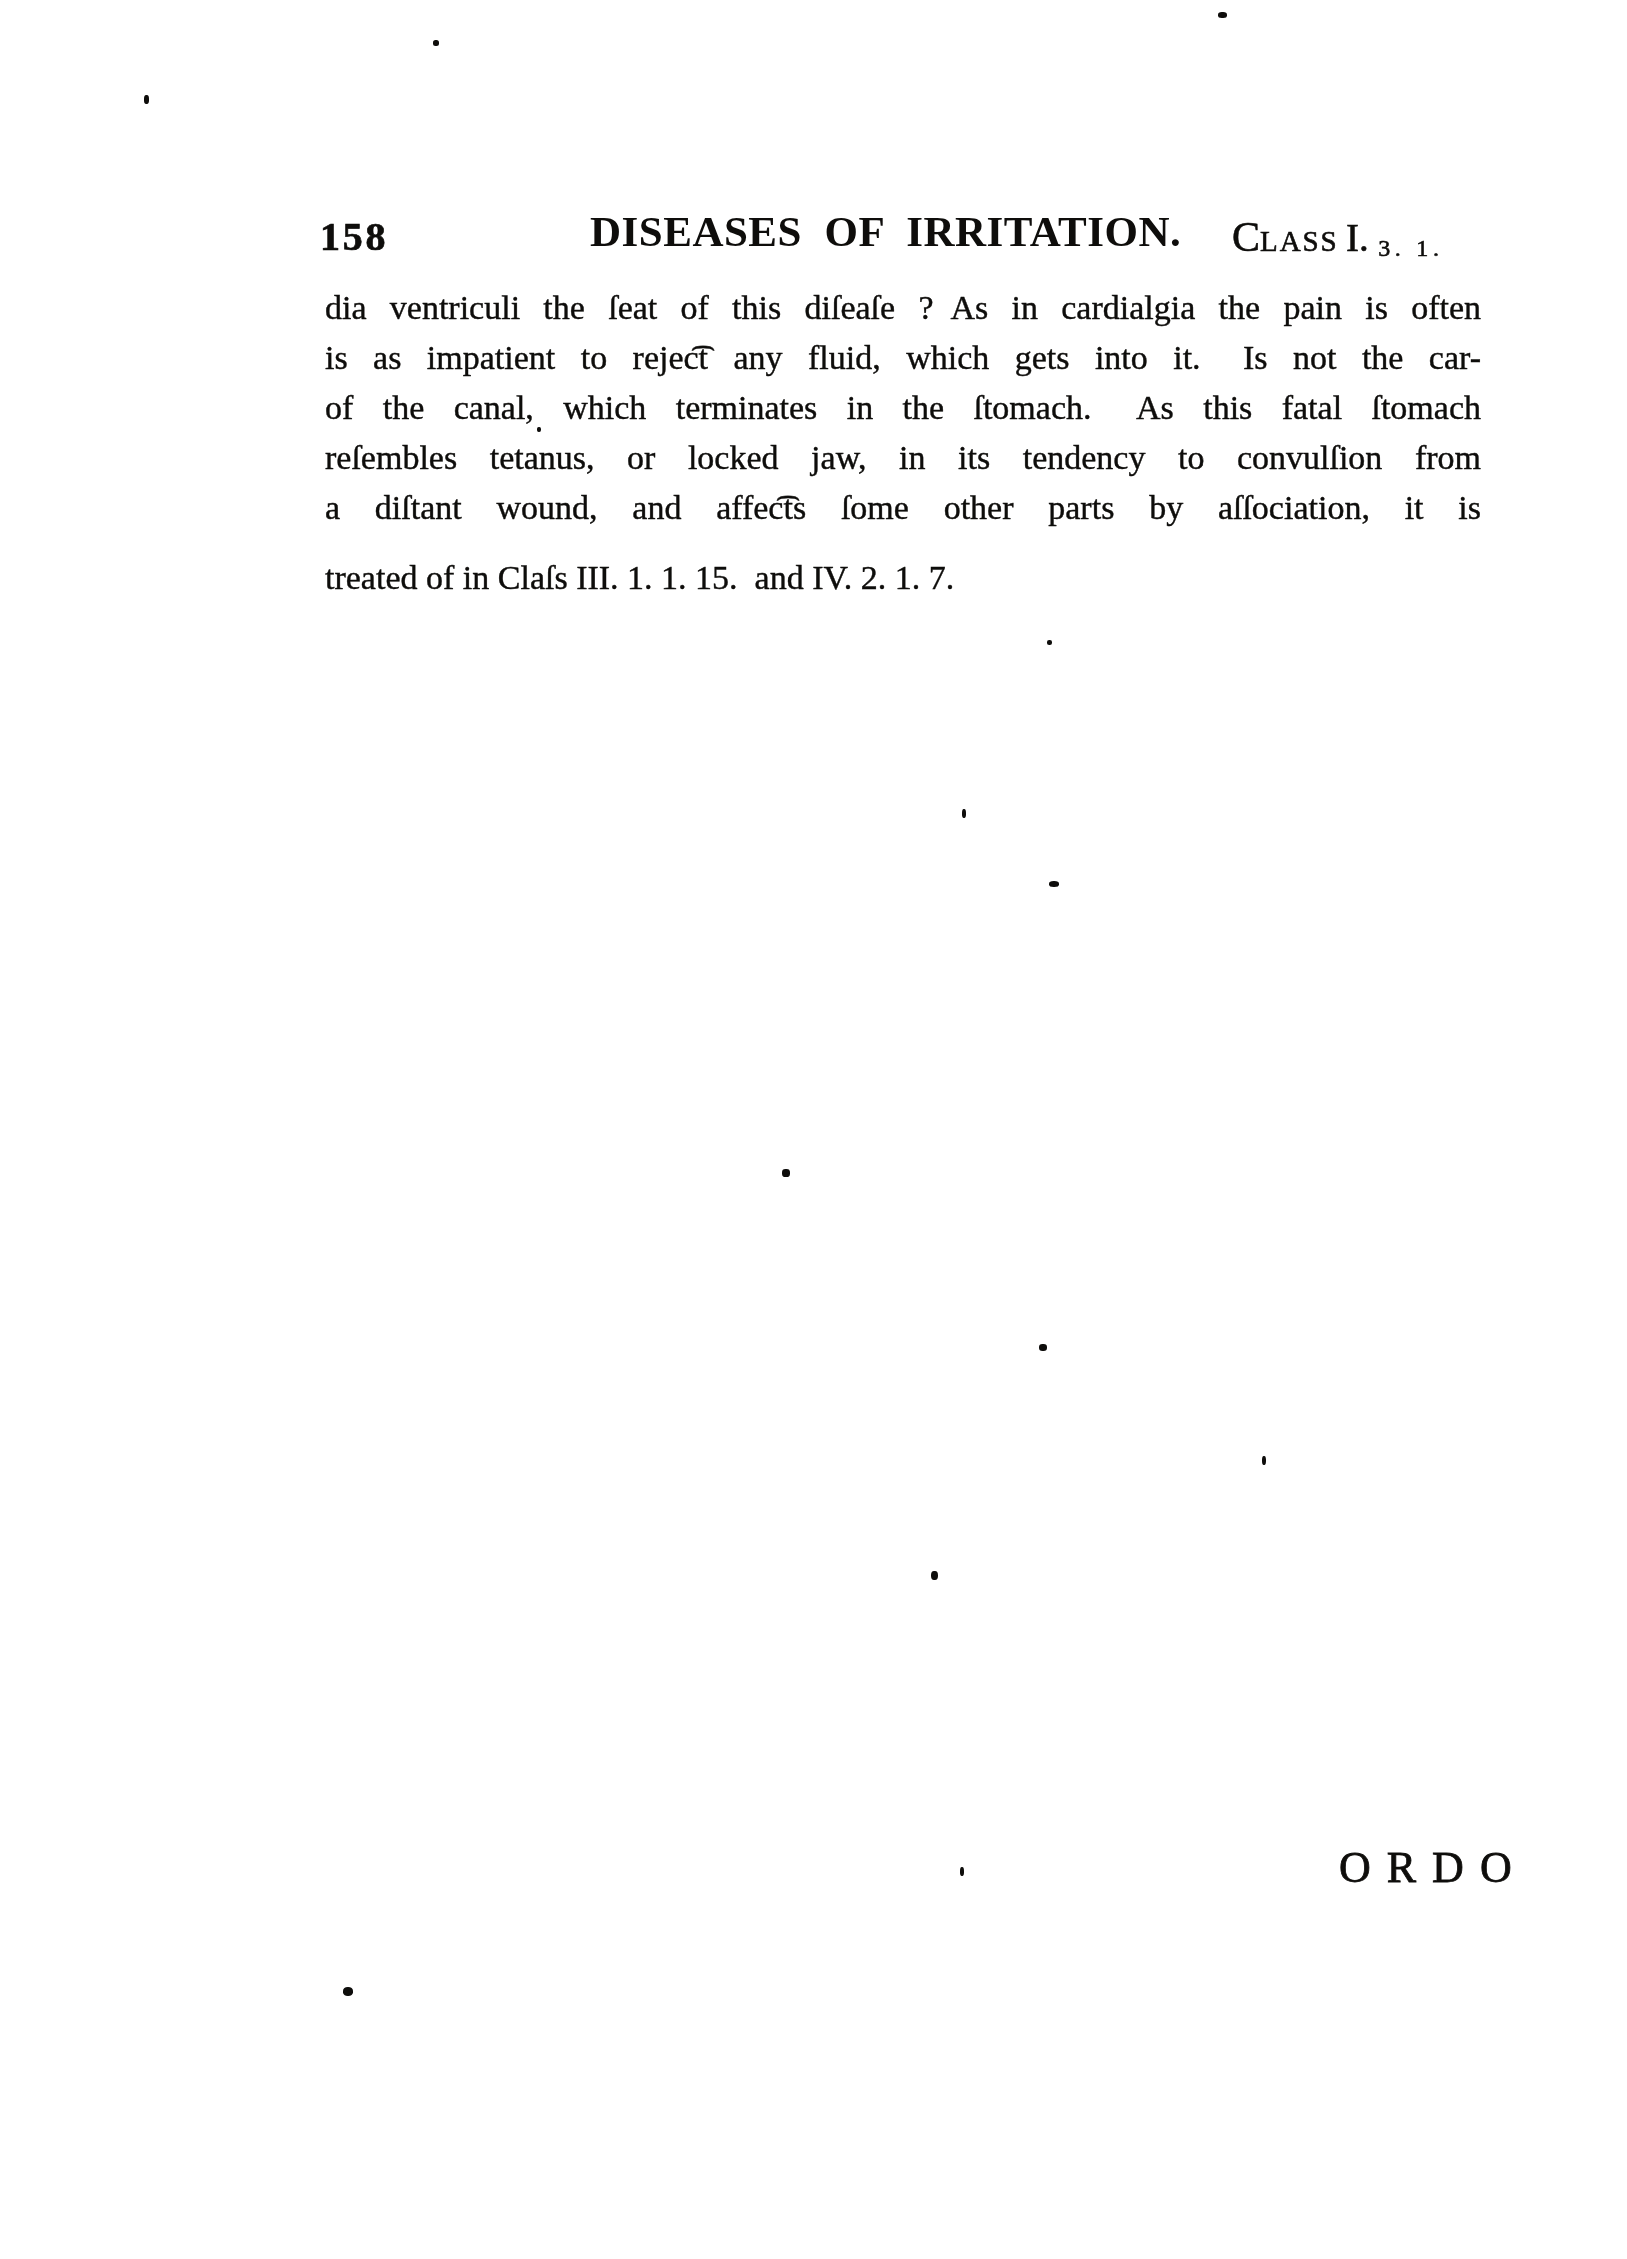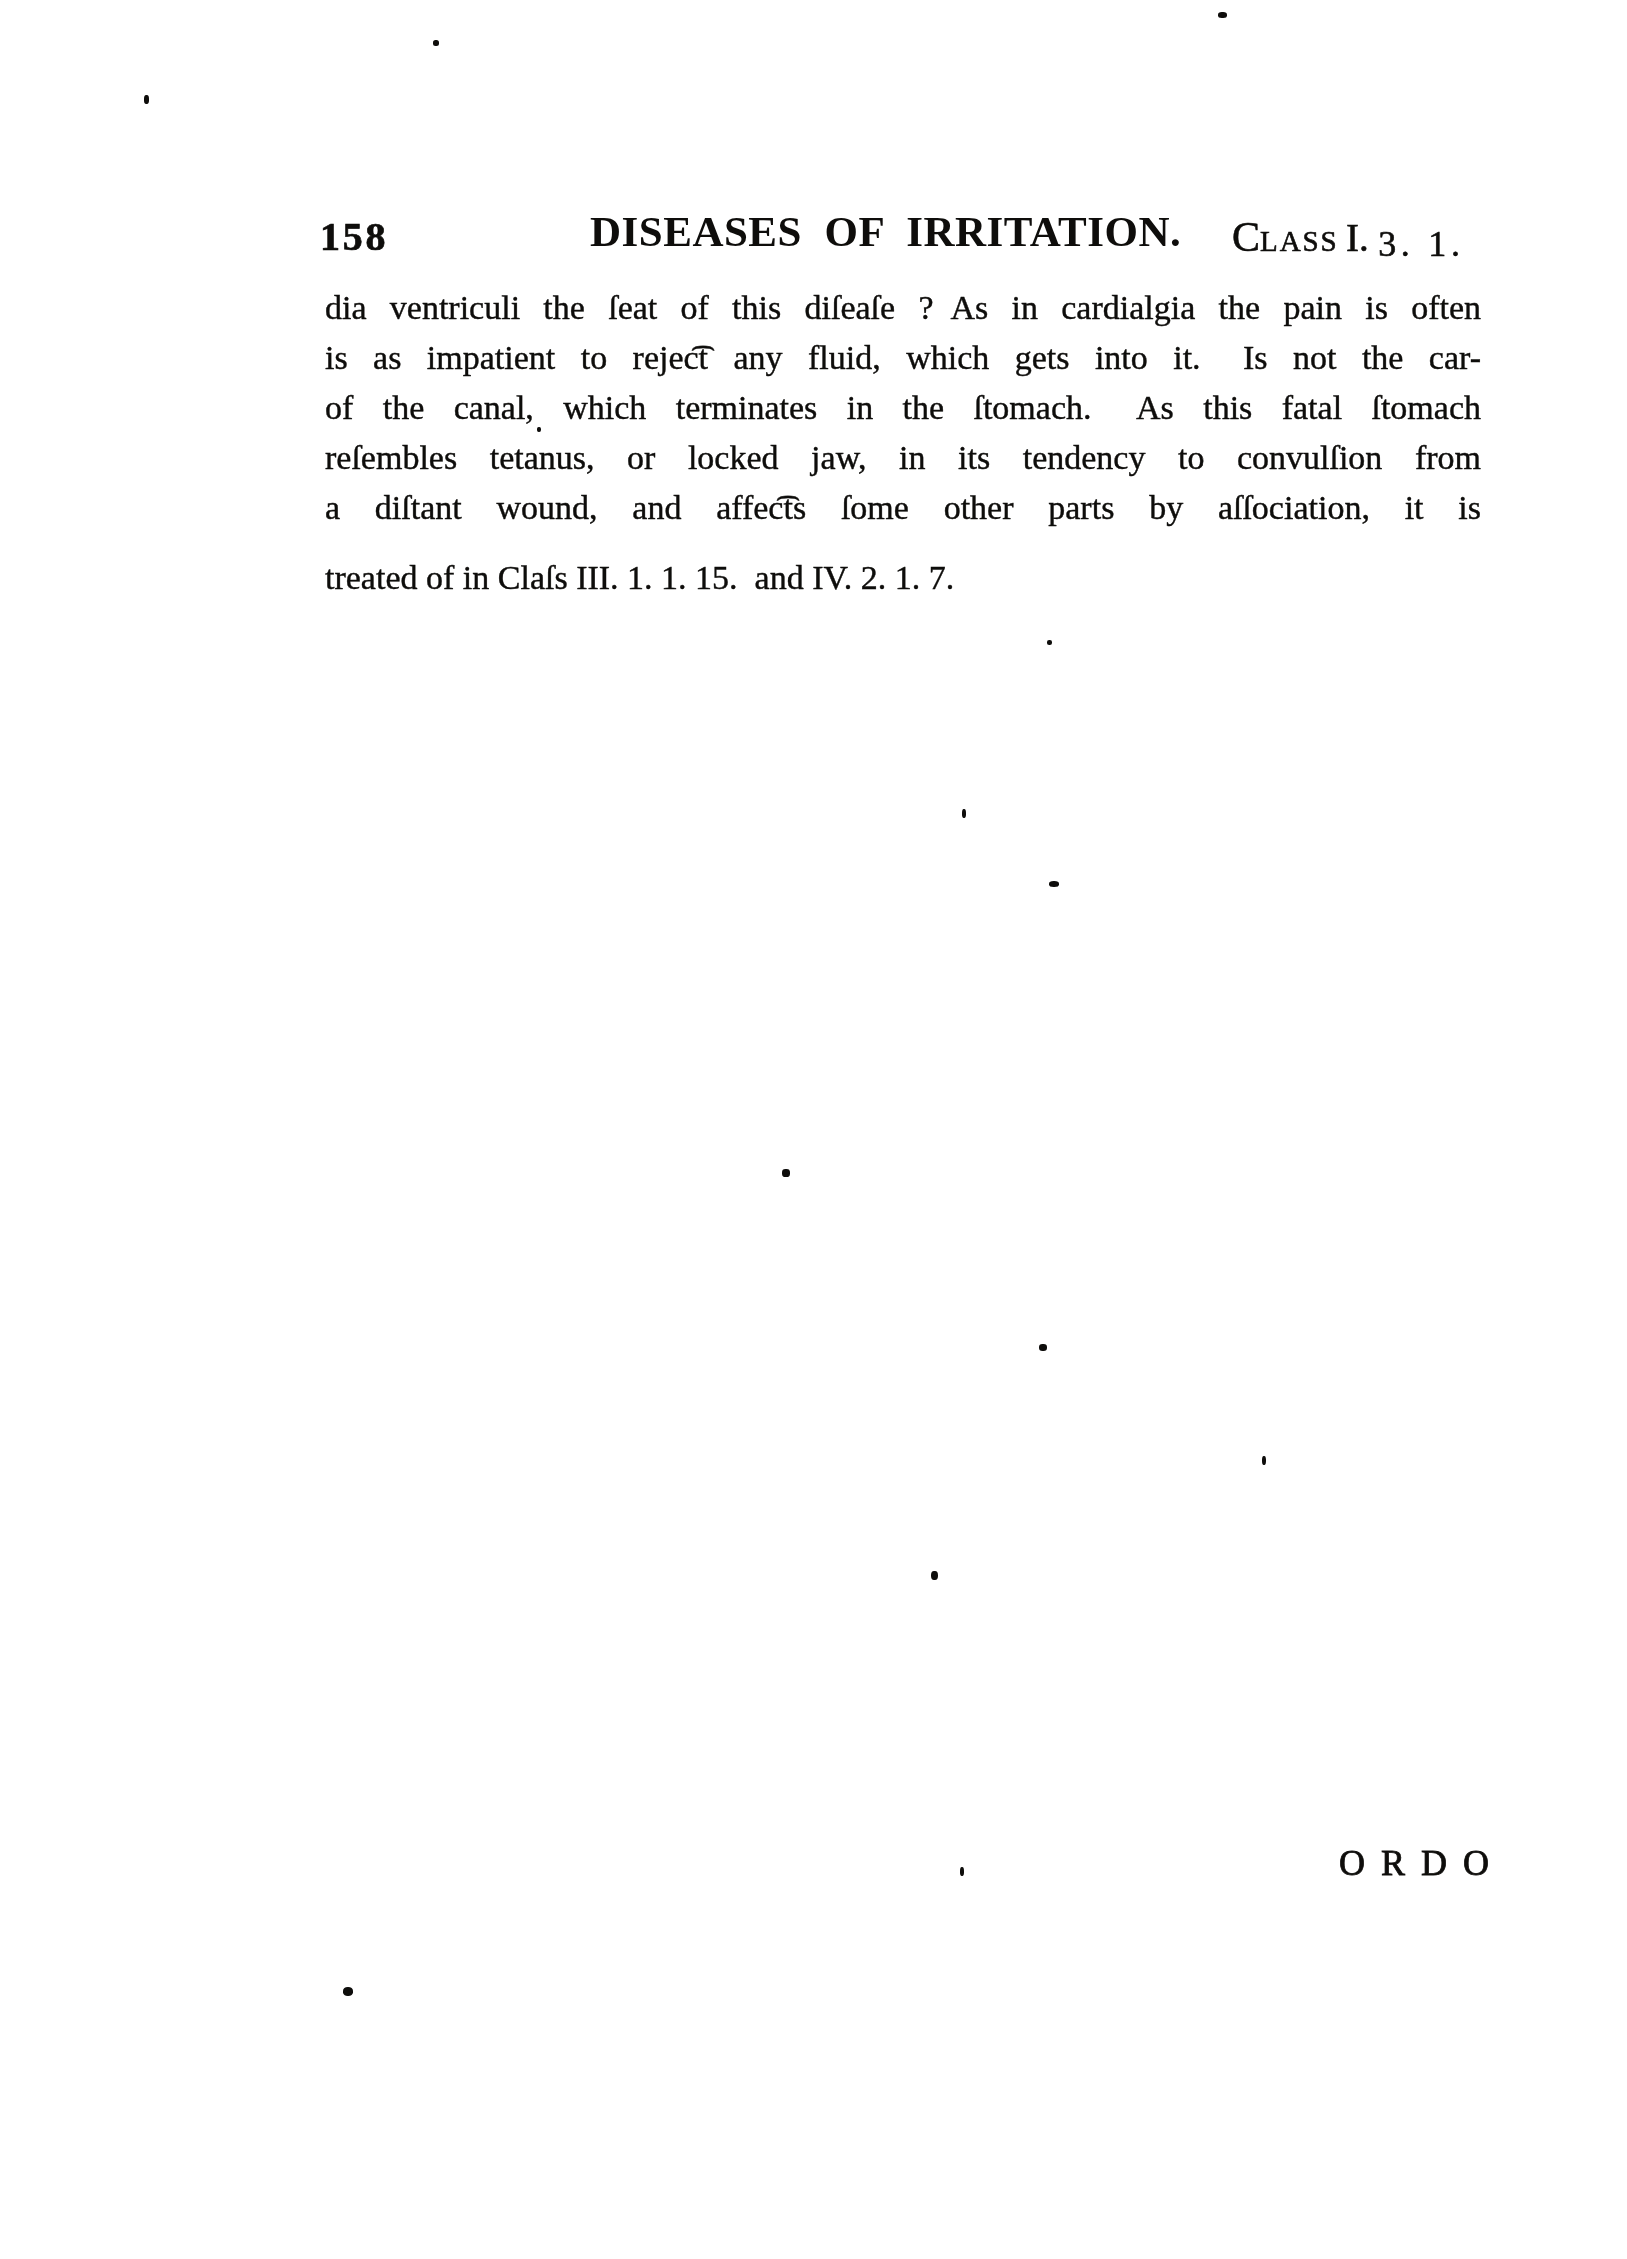--- a/index.html
+++ b/index.html
@@ -39,21 +39,21 @@
   .class-ref {
     position: absolute;
     left: 1232px;
     top: 213px;
     white-space: nowrap;
     -webkit-text-stroke: 0.6px currentColor;
   }
   .class-ref .cap   { font-size: 42px; }
   .class-ref .small { font-size: 29px; letter-spacing: 1.9px; text-align: right; }
   .class-ref .roman { font-size: 39px; margin-left: 7.5px; }
-  .class-ref .nums  { font-size: 36px; letter-spacing: 4.7px; margin-left: 9.4px;
+  .class-ref .nums  { font-size: 24px; letter-spacing: 4.7px; margin-left: 9.4px;
                       position: relative; top: 4.7px; text-align: center; }
   
   .body-text {
     position: absolute;
     left: 325px;
     top: 283px;
     width: 1156px;
     font-size: 34px;
     -webkit-text-stroke: 0.4px currentColor;
   }
@@ -66,21 +66,21 @@
   }
   .text-line.last {
     text-align-last: left;
     margin-top: 20px;
   }
   
   .catchword {
     position: absolute;
     left: 1339px;
     top: 1842px;
-    font-size: 36px;
+    font-size: 44px;
     letter-spacing: 16px;
     -webkit-text-stroke: 0.8px currentColor;
     white-space: nowrap;
   }
   
   .specks-layer { position: absolute; inset: 0; }
   .speck {
     position: absolute;
     background: var(--ink, #0e0d0b);
     border-radius: 45%;

